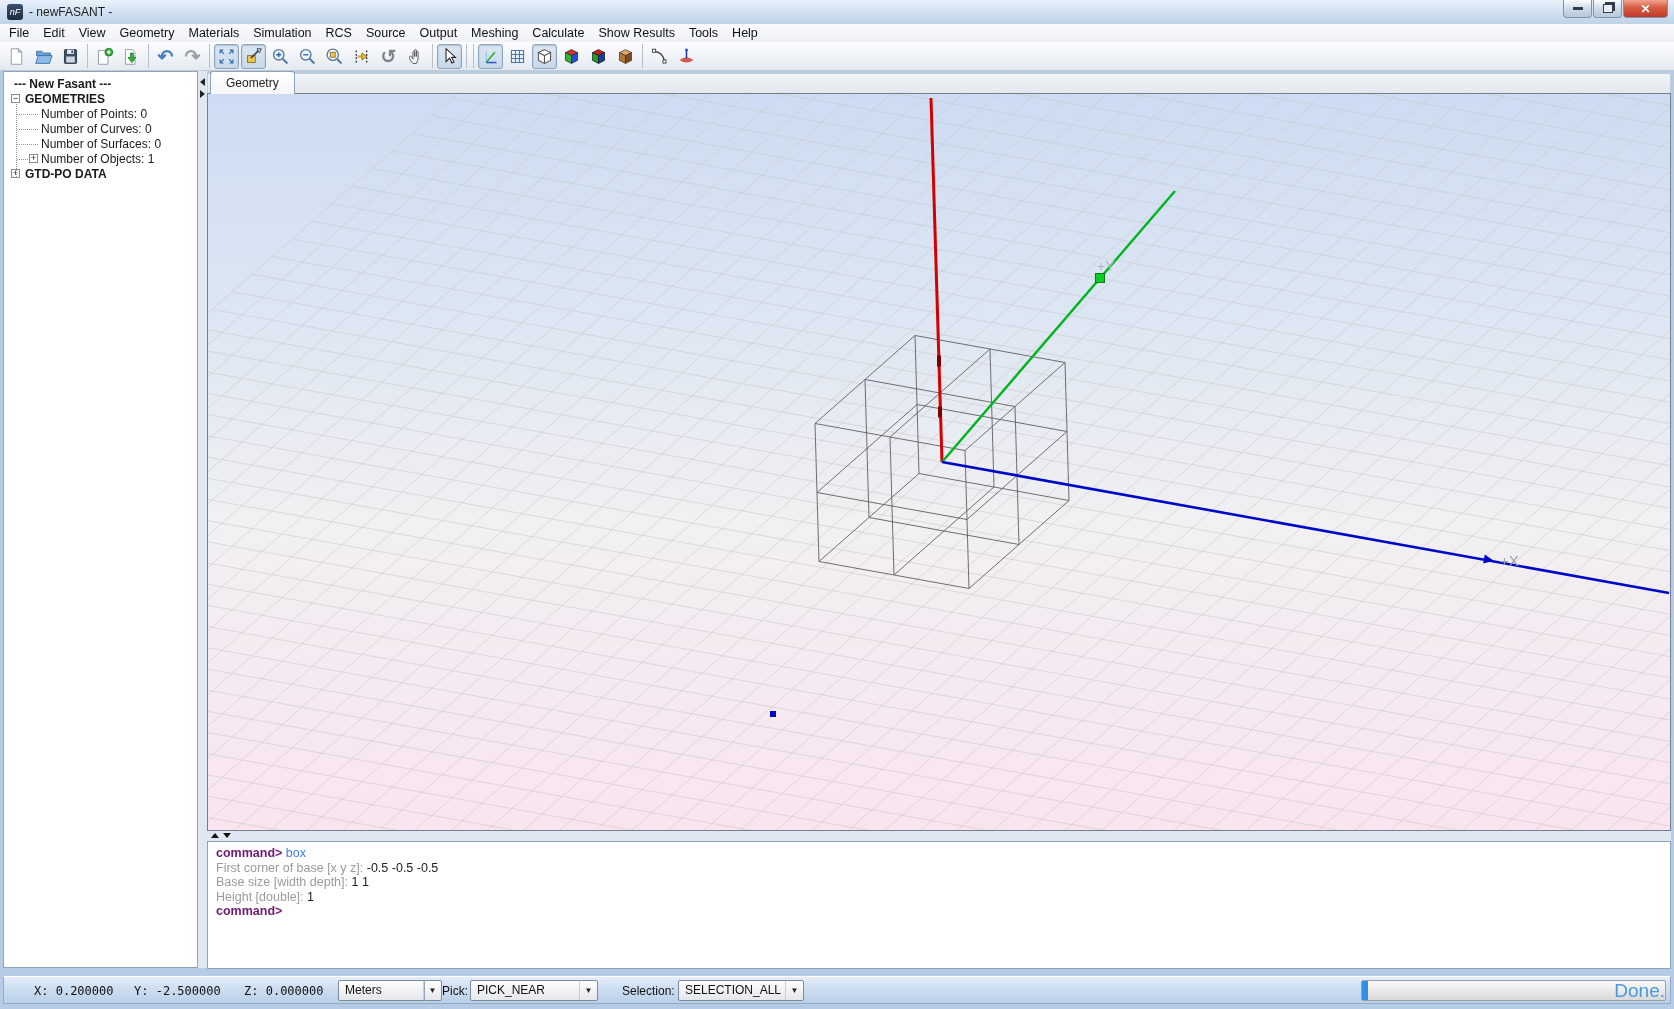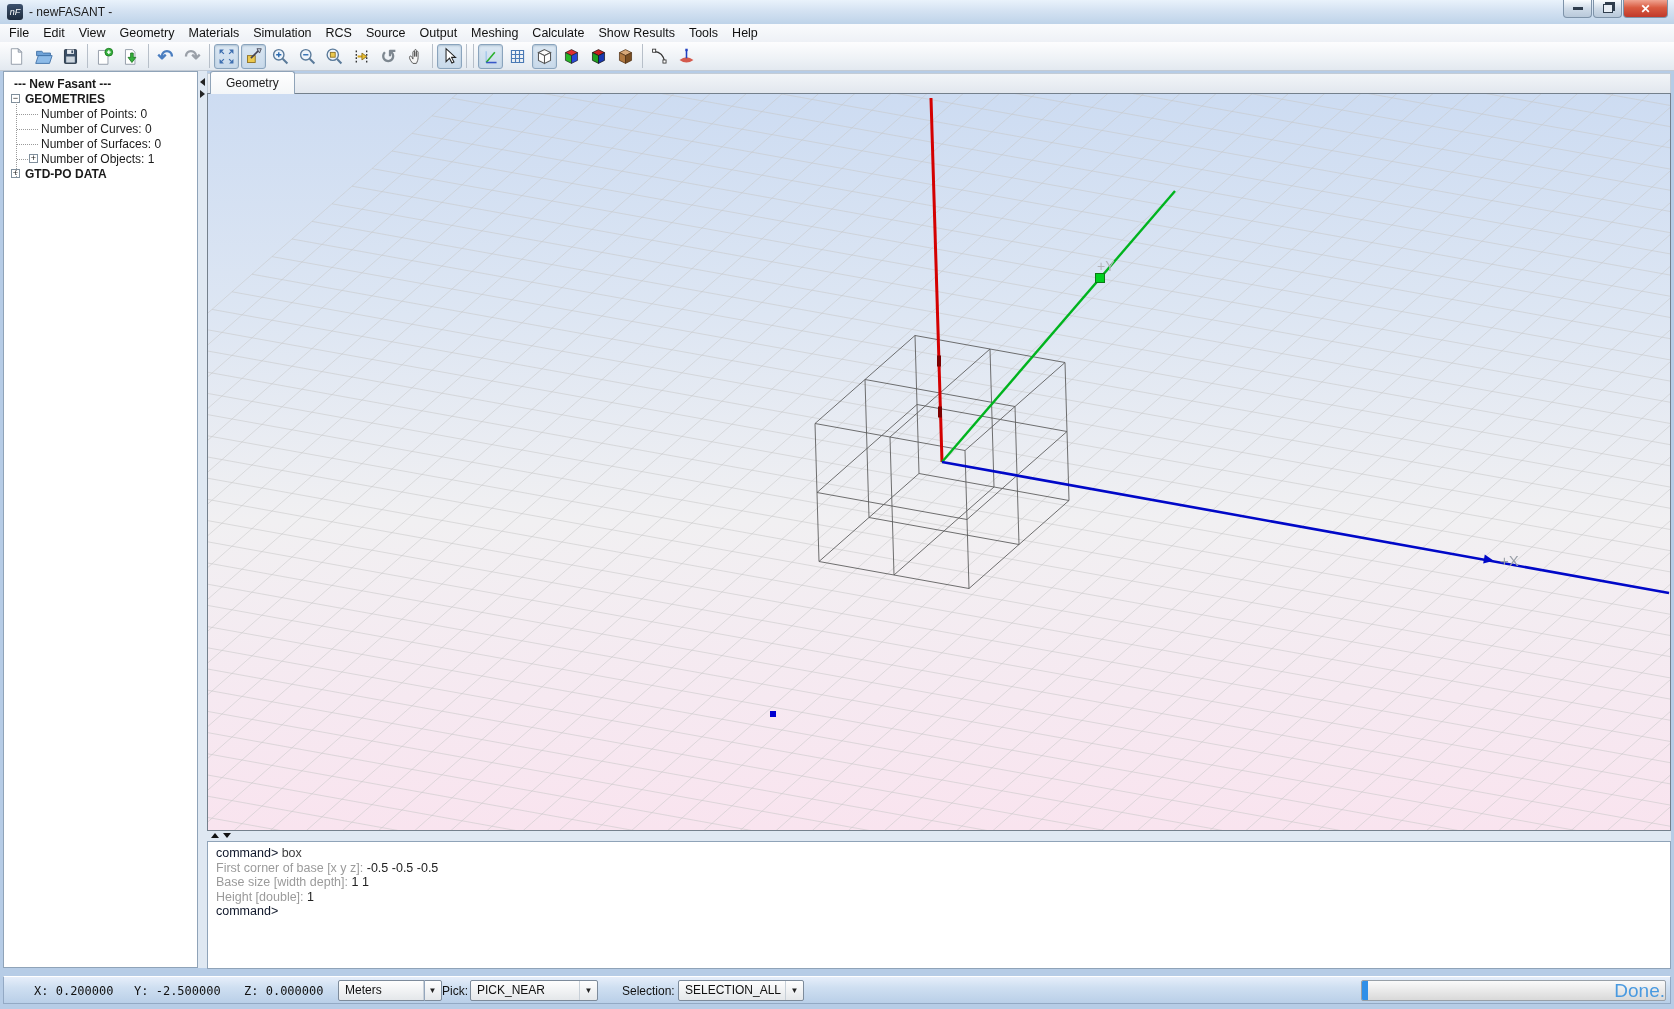--- a/index.html
+++ b/index.html
@@ -105,22 +105,22 @@
   #hsplitter{position:absolute;left:0;top:761px;width:100%;height:10px;background:#dfe8f2;}
   .harrow{width:0;height:0;position:absolute;top:2px;}
   .harrow.up{border-left:4px solid transparent;border-right:4px solid transparent;border-bottom:5px solid #111;left:4px;}
   .harrow.down{border-left:4px solid transparent;border-right:4px solid transparent;border-top:5px solid #111;left:16px;}
   #console{
     position:absolute;left:0;top:771px;width:1464px;height:128px;
     background:#fff;border:1px solid #8fa3b8;box-sizing:border-box;
     padding:4px 0 0 8px;font-size:12.5px;
   }
   .cline{height:14.5px;line-height:14.5px;white-space:pre;}
-  .cprompt{color:#0f172a;font-weight:normal;}
-  .ccmd{color:#404040;}
+  .cprompt{color:#701a75;font-weight:bold;}
+  .ccmd{color:#3b82f6;}
   .clabel{color:#9b9b9b;}
   .cval{color:#222;}
   
   #statusbar{
     position:absolute;left:3px;top:976px;width:1668px;height:28px;
     background:linear-gradient(180deg,#e6eefa 0%,#cfdfF1 40%,#b9cfe8 100%);
     background:linear-gradient(180deg,#e6eefa 0%,#cfdff1 40%,#b9cfe8 100%);
     border:1px solid #93a9c4;border-top:1px solid #ffffff;box-sizing:border-box;
   }
   .coord{position:absolute;top:7px;font-family:"DejaVu Sans Mono",monospace;font-size:12px;color:#111;}

